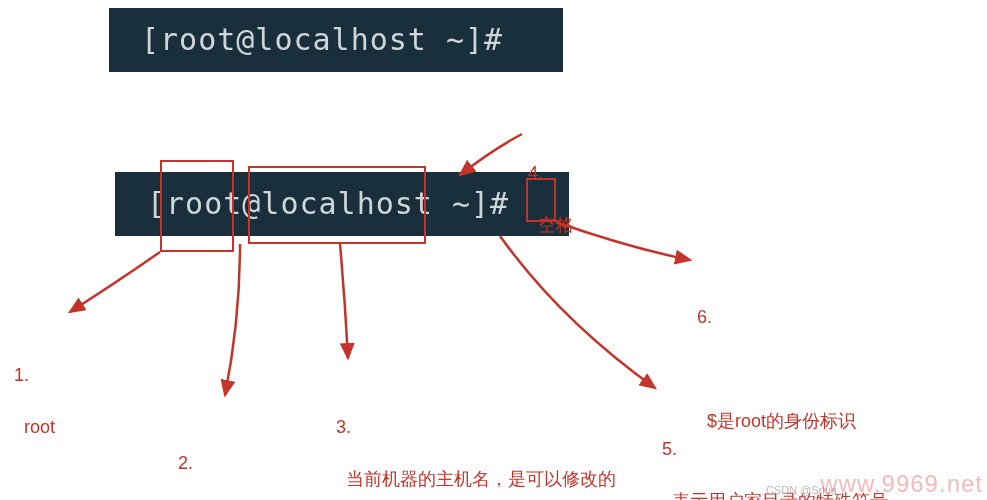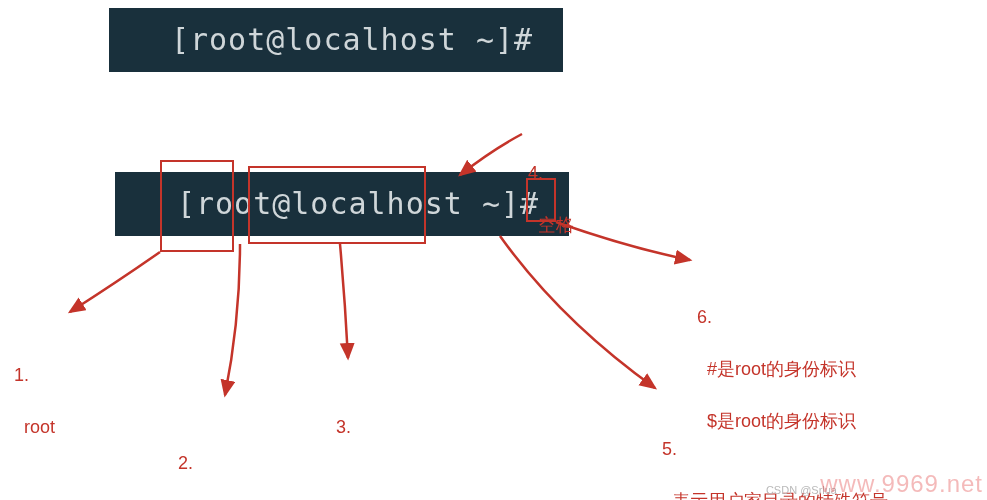--- a/index.html
+++ b/index.html
@@ -9,21 +9,20 @@
       background: #ffffff;
       position: relative;
       font-family: "Microsoft YaHei", "PingFang SC", sans-serif;
       overflow: hidden;
     }
     .terminal {
       position: absolute;
       background: #19303c;
       color: #cfd6d9;
       font-family: "Consolas", "Menlo", monospace;
-      text-align: center;
     }
     .terminal-1 {
       left: 109px;
       top: 8px;
       width: 454px;
       height: 64px;
       font-size: 30px;
       line-height: 64px;
       padding-left: 32px;
       letter-spacing: 1px;
@@ -122,37 +121,37 @@
   <span>root</span><br>
 </div>
 
 <div class="anno" style="left:178px; top:398px;">
   <span class="num">2.</span>
   
 </div>
 
 <div class="anno" style="left:336px; top:362px;">
   <span class="num">3.</span>
-  <br>
+  <span>当前机器的主机名，是可以修改的</span><br>
   <br>
   <br>
   
 </div>
 
 <div class="anno" style="left:528px; top:108px;">
   <span class="num">4.</span>
   <span>空格</span>
 </div>
 
 <div class="anno" style="left:662px; top:384px;">
   <span class="num">5.</span>
   <span>表示用户家目录的特殊符号</span><br>
   
 </div>
 
 <div class="anno" style="left:697px; top:252px;">
   <span class="num">6.</span>
-  <span>#是root的身份标识</span><br>
+  <br>
   <span>$是root的身份标识</span>
 </div>
 
 <div class="watermark-a">CSDN @Srlua</div>
 <div class="watermark-b">www.9969.net</div>
 
 </body></html>

